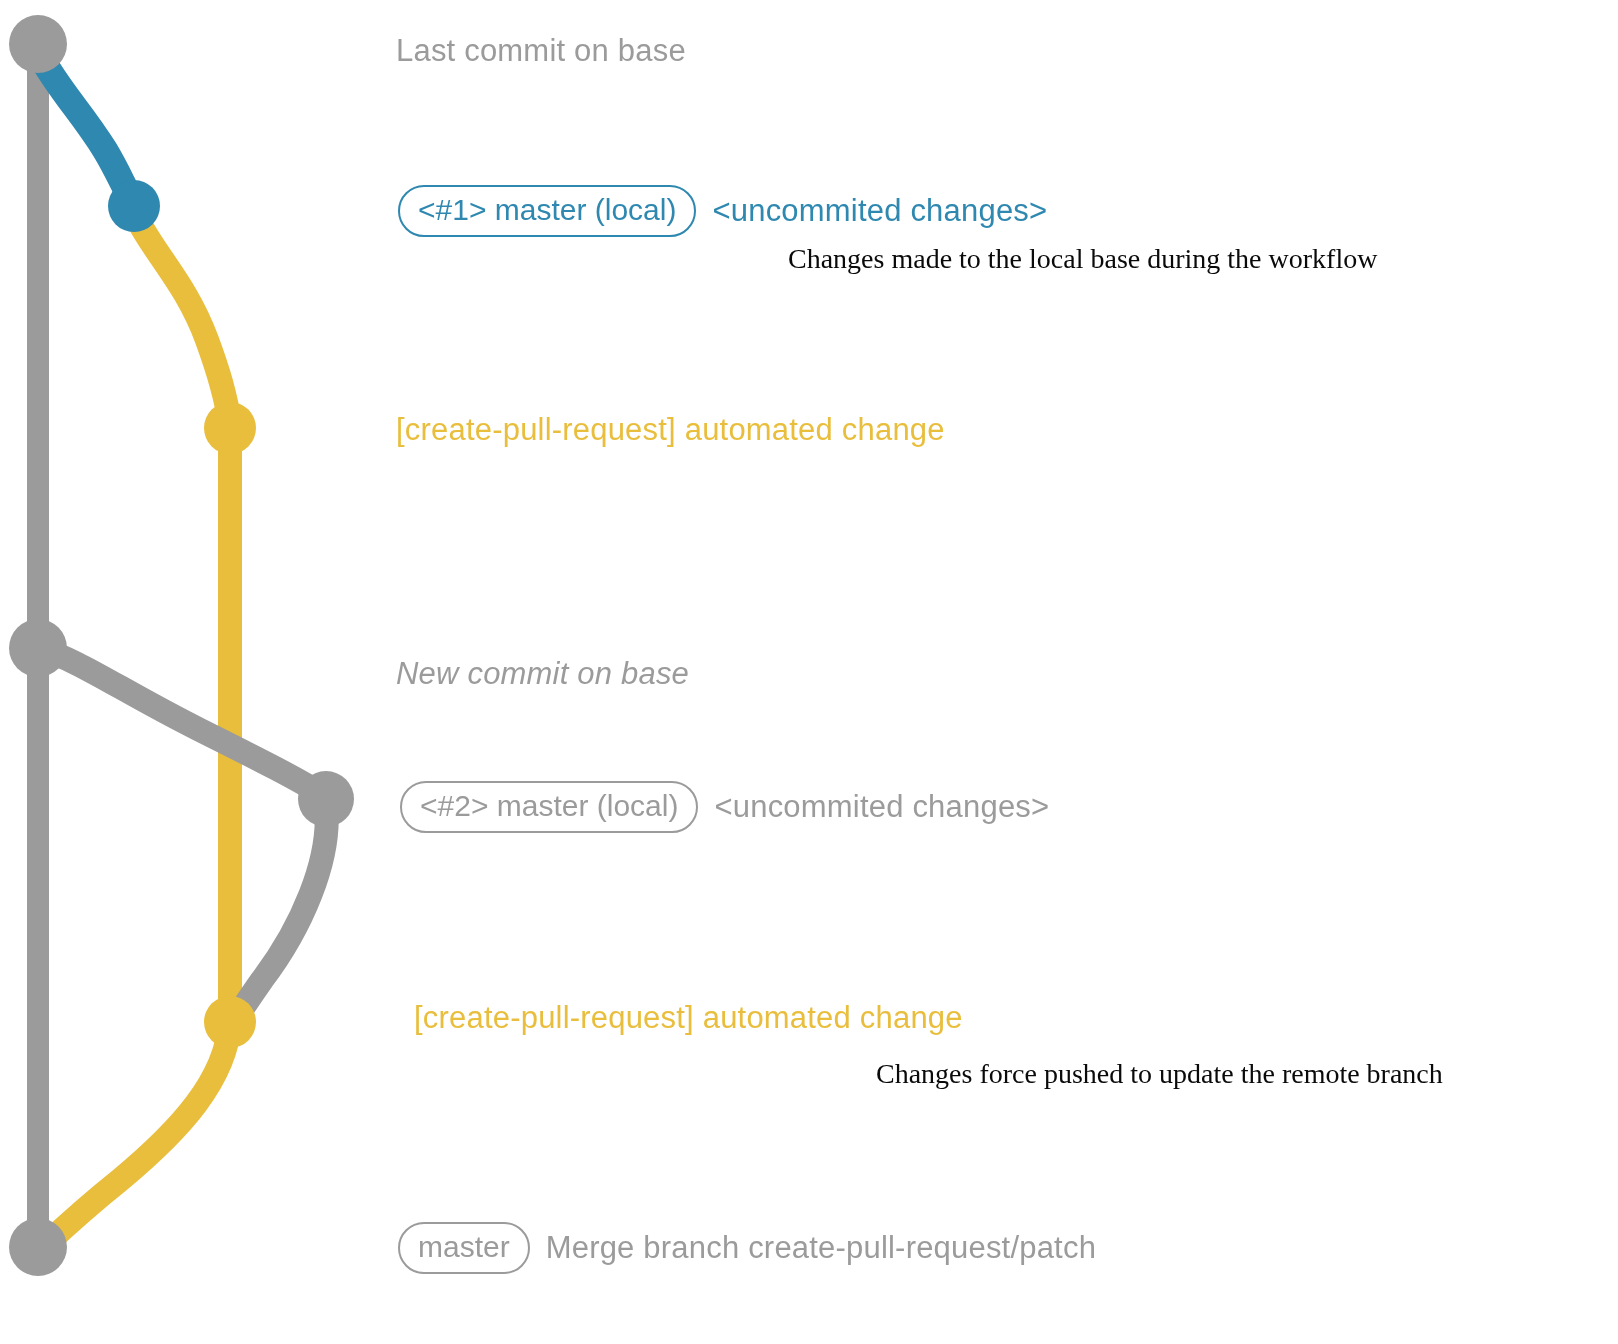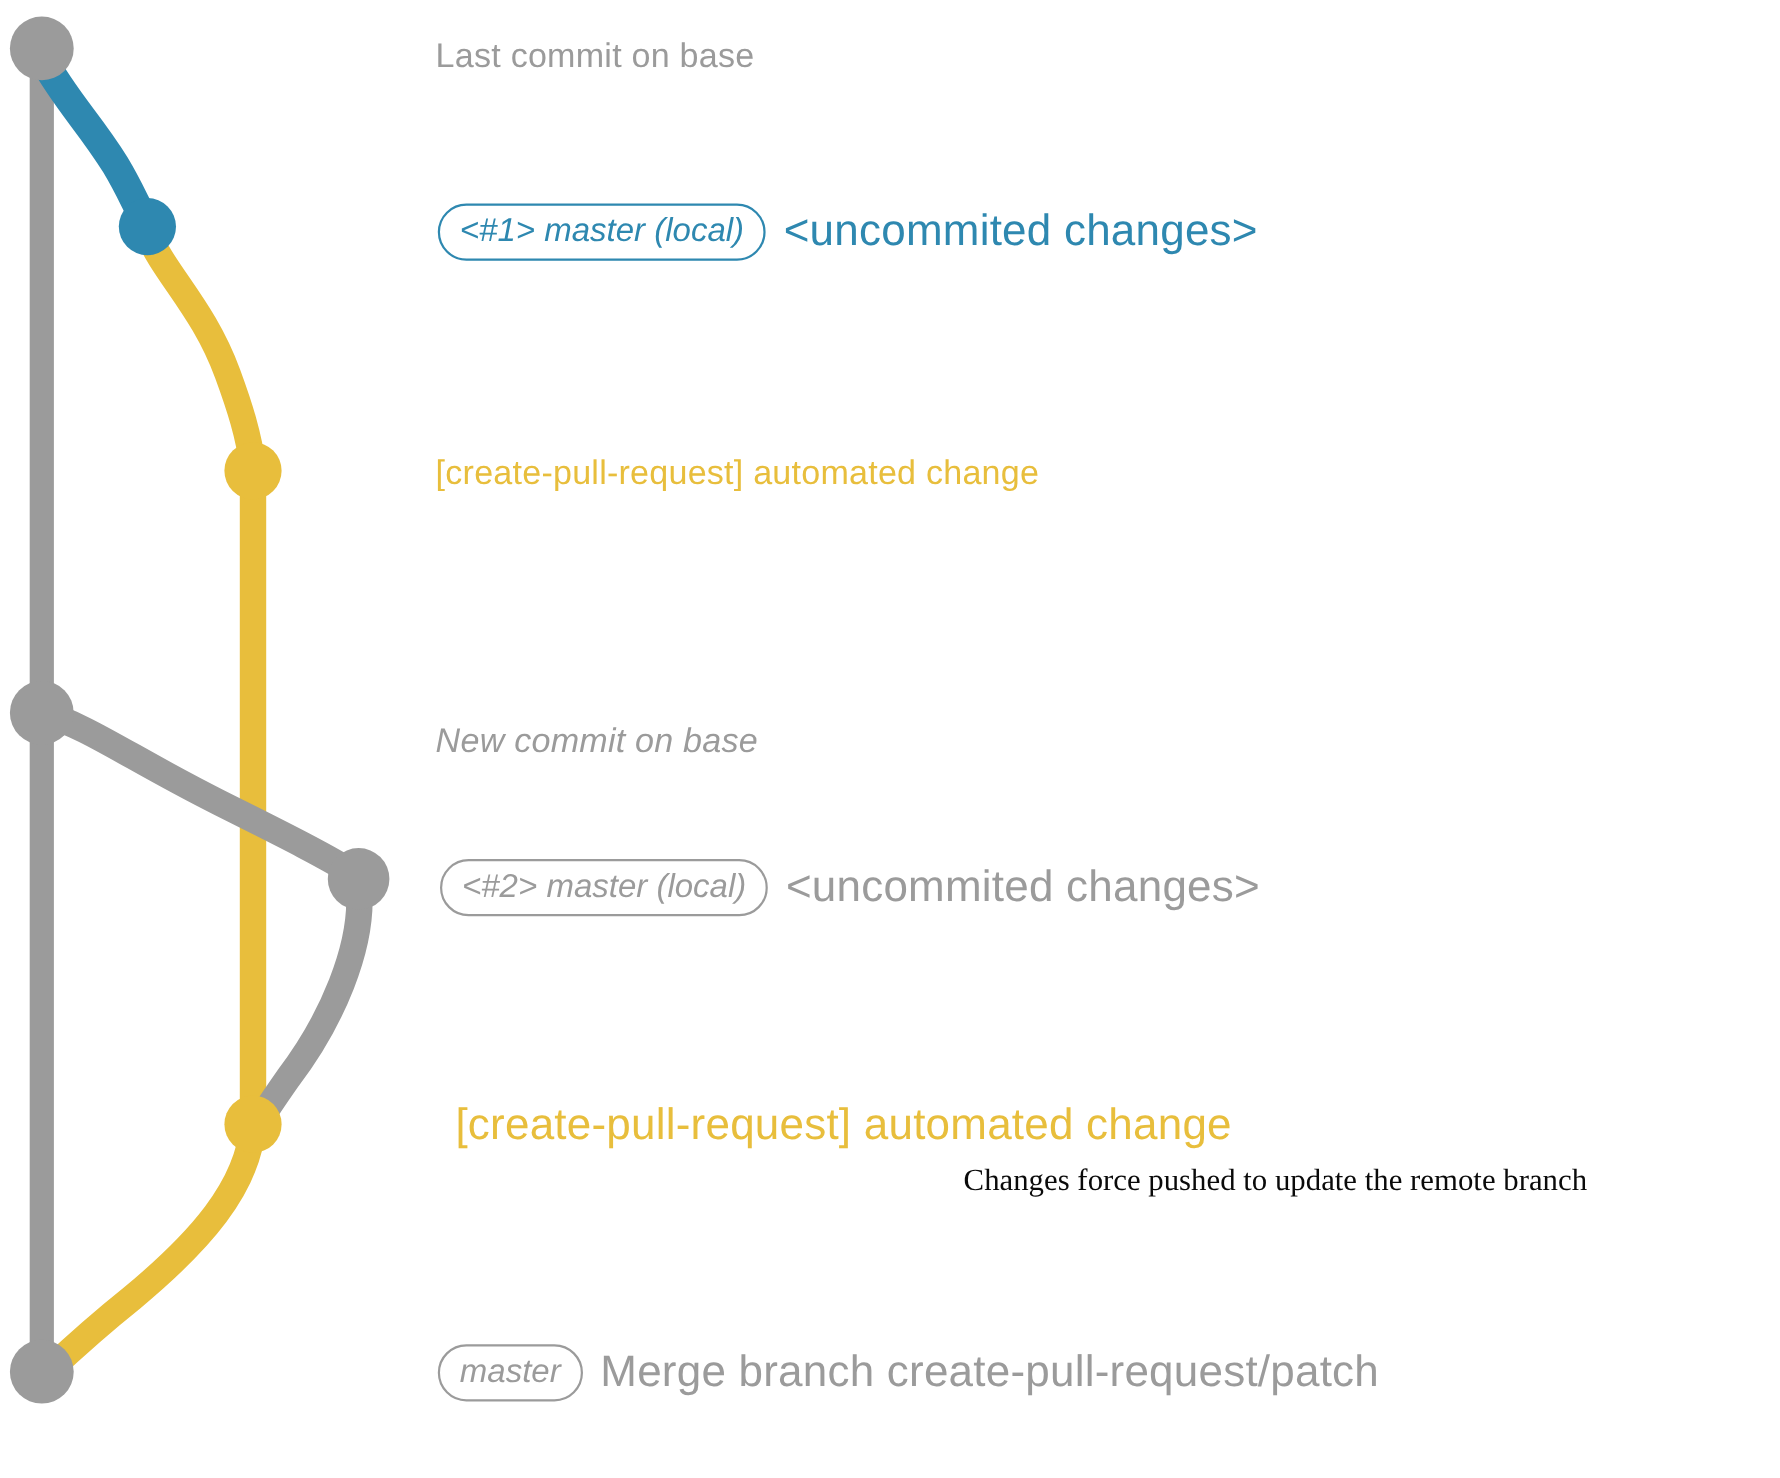--- a/index.html
+++ b/index.html
@@ -48,29 +48,28 @@
   .pill {
     display: inline-block;
     border: 2px solid #9b9b9b;
     border-radius: 26px;
     padding: 7px 18px 9px 18px;
     font-family: "Liberation Sans", sans-serif;
     font-size: 30px;
     color: #9b9b9b;
     line-height: 1.05;
     background: transparent;
-    font-style: italic;
   }
   .pill.blue { border-color: #2E88B0; color: #2E88B0; }
   .pill.yellow { border-color: #E8BE3C; color: #E8BE3C; }
   .pill.gray { border-color: #9b9b9b; color: #9b9b9b; }
 
   .commit-msg {
     font-family: "Liberation Sans", sans-serif;
-    font-size: 40px;
+    font-size: 31px;
     margin-left: 16px;
     letter-spacing: 0.2px;
   }
   .commit-msg.blue { color: #2E88B0; }
   .commit-msg.yellow { color: #E8BE3C; }
   .commit-msg.gray { color: #9b9b9b; }
 
   .standalone-msg {
     position: absolute;
     font-family: "Liberation Sans", sans-serif;
@@ -120,20 +119,21 @@
 <div class="labels-layer">
 
   <div class="row" style="left:396px; top:33px;">
     <span class="plain-title">Last commit on base</span>
   </div>
 
   <div class="row" style="left:398px; top:185px;">
     <span class="pill blue">&lt;#1&gt; master (local)</span>
     <span class="commit-msg blue">&lt;uncommited changes&gt;</span>
   </div>
+  <div class="desc" style="left:788px; top:243px;">Changes made to the local base during the workflow</div>
 
   <div class="standalone-msg yellow" style="left:396px; top:412px;">[create-pull-request] automated change</div>
 
   <div class="standalone-msg gray" style="left:396px; top:656px;font-style:italic;">New commit on base</div>
 
   <div class="row" style="left:400px; top:781px;">
     <span class="pill gray">&lt;#2&gt; master (local)</span>
     <span class="commit-msg gray">&lt;uncommited changes&gt;</span>
   </div>
 

